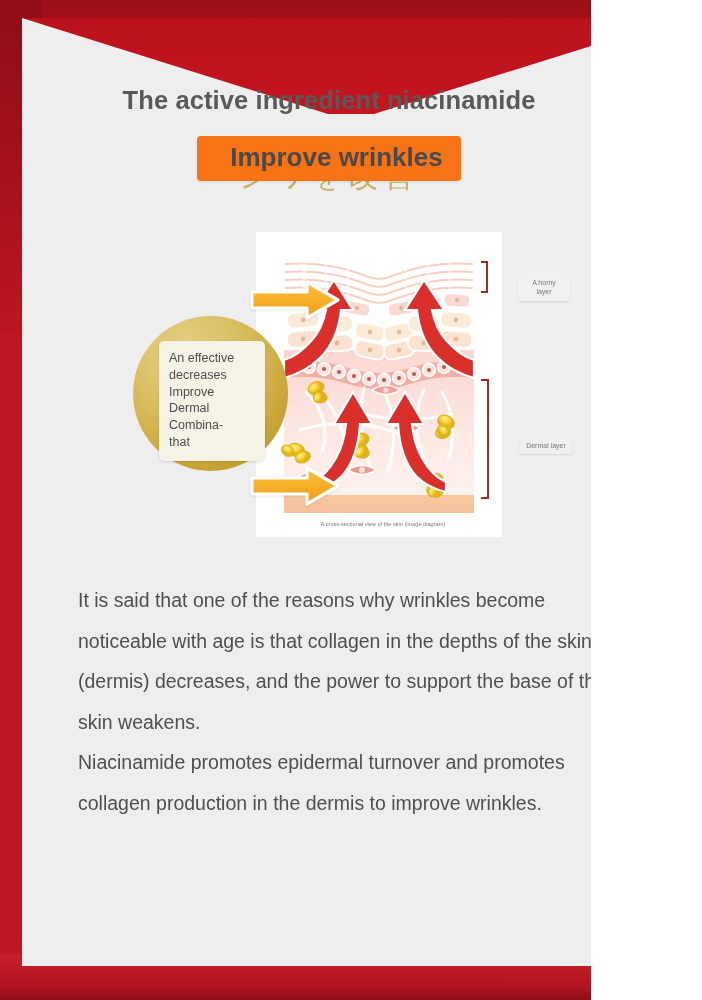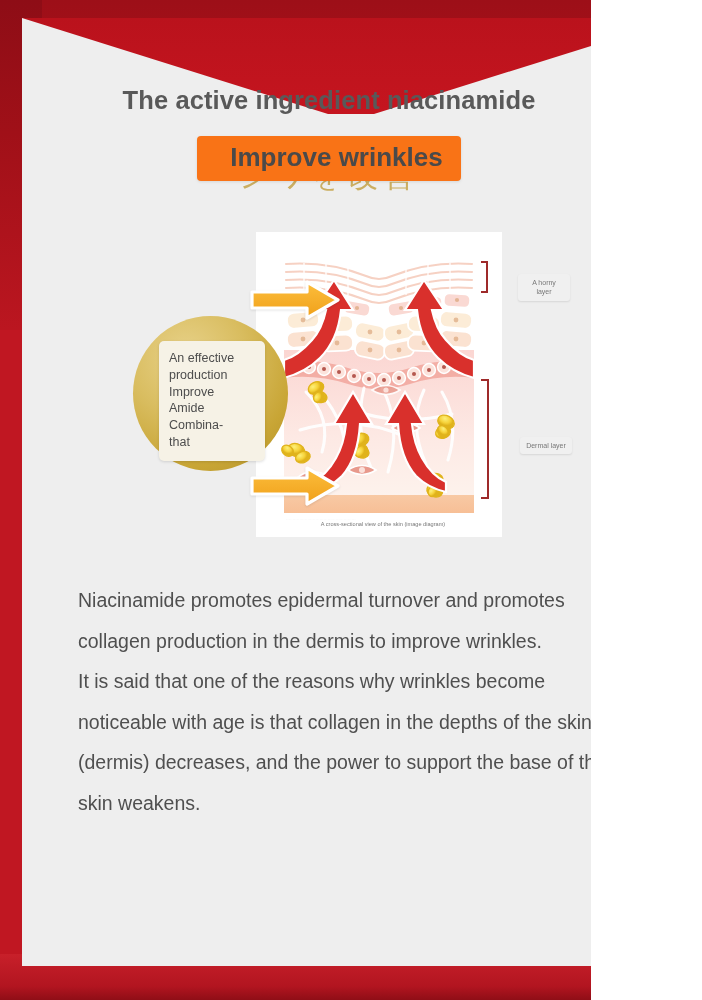--- a/index.html
+++ b/index.html
@@ -425,23 +425,23 @@
     <div id="diagram-caption">A cross-sectional view of the skin (image diagram)</div>
   </div>
 
   <div class="layer-label" id="label-horny">A horny layer</div>
 
   <div class="layer-label" id="label-dermal">Dermal layer</div>
 
   <div id="gold-circle"></div>
   <div id="gold-note">
     <div>An effective</div>
-    <div>production</div>
+    <div>decreases</div>
     <div>Improve</div>
-    <div>Amide</div>
+    <div>Dermal</div>
     <div>Combina-</div>
     <div>that</div>
   </div>
 
   <svg class="y-arrow" id="arrow-top" width="92" height="42" viewBox="0 0 92 42">
     <path d="M3,13 L58,13 L58,3 L89,21 L58,39 L58,29 L3,29 Z" fill="url(#yArrowTop)" stroke="#ffffff" stroke-width="3.2" stroke-linejoin="round"></path>
     <defs>
       <linearGradient id="yArrowTop" x1="0" y1="0" x2="0" y2="1">
         <stop offset="0%" stop-color="#fcbe3c"></stop>
         <stop offset="100%" stop-color="#f0a01a"></stop>
@@ -453,17 +453,17 @@
     <path d="M3,13 L58,13 L58,3 L89,21 L58,39 L58,29 L3,29 Z" fill="url(#yArrowBot)" stroke="#ffffff" stroke-width="3.2" stroke-linejoin="round"></path>
     <defs>
       <linearGradient id="yArrowBot" x1="0" y1="0" x2="0" y2="1">
         <stop offset="0%" stop-color="#fcbe3c"></stop>
         <stop offset="100%" stop-color="#f0a01a"></stop>
       </linearGradient>
     </defs>
   </svg>
 
   <div id="body-copy">
+    <p>It is said that one of the reasons why wrinkles become noticeable with age is that collagen in the depths of the skin (dermis) decreases, and the power to support the base of the skin weakens.</p>
     <p>Niacinamide promotes epidermal turnover and promotes collagen production in the dermis to improve wrinkles.</p>
-    <p>It is said that one of the reasons why wrinkles become noticeable with age is that collagen in the depths of the skin (dermis) decreases, and the power to support the base of the skin weakens.</p>
   </div>
 
 </div>
 
 </body></html>

